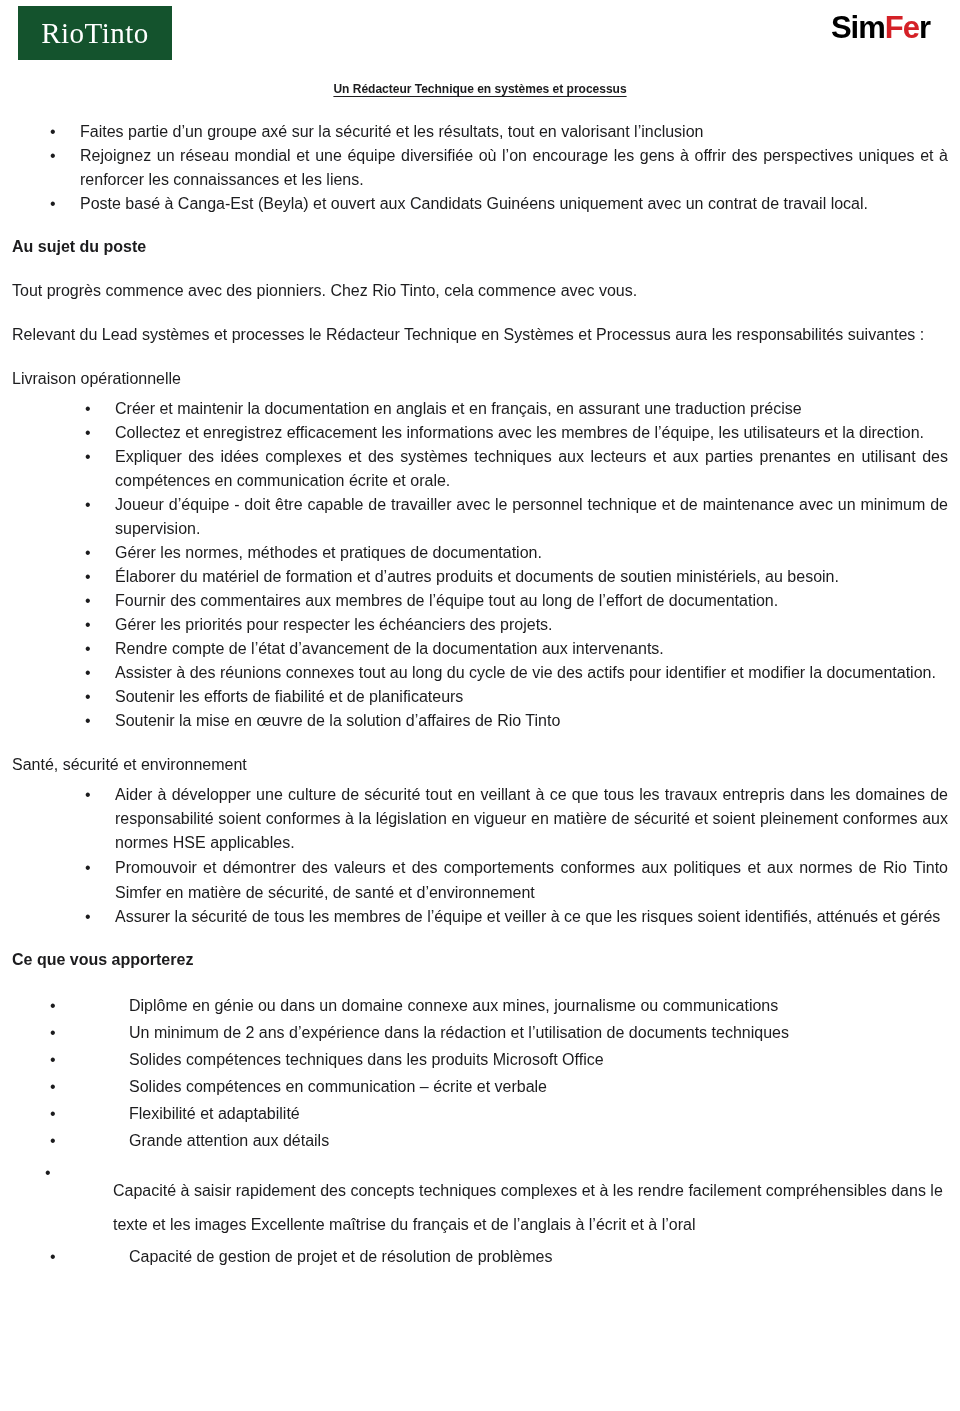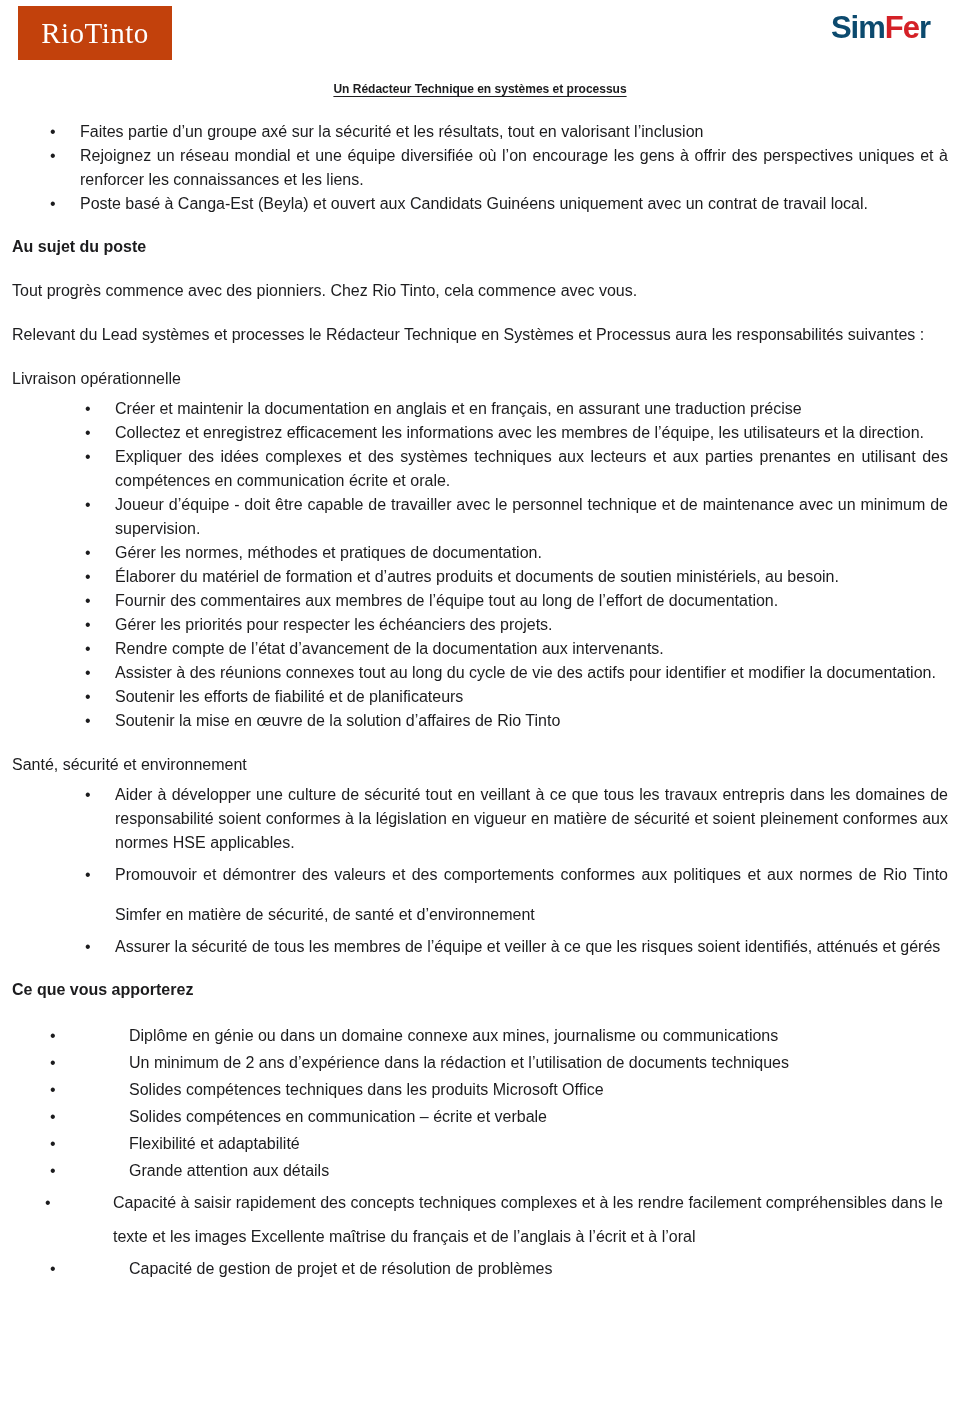--- a/index.html
+++ b/index.html
@@ -7,26 +7,26 @@
   body {
     width:960px; height:1411px; overflow:hidden;
     font-family:"Liberation Sans","DejaVu Sans",sans-serif;
     font-size:16px; color:#1c1c1e;
   }
   .page { padding:0 12px; }
 
   
   .header { display:flex; justify-content:space-between; align-items:flex-start;
             padding:6px 10px 0 6px; height:66px; }
-  .rt-box { width:154px; height:54px; background:#c2410c;
+  .rt-box { width:154px; height:54px; background:#14532d;
             display:flex; align-items:center; justify-content:center; }
   .rt-text { font-family:"Liberation Serif","DejaVu Serif",serif;
              color:#ffffff; font-size:29px; letter-spacing:0.5px; }
   .simfer { font-weight:bold; font-size:31px; letter-spacing:-1px; margin:4px 8px 0 0; }
-  .sf-dark { color:#0c4a6e; }
+  .sf-dark { color:#000000; }
   .sf-red  { color:#D42127; }
 
   
   .title { margin-top:16px; text-align:center; font-size:12px; font-weight:bold; }
   .title span { text-decoration:underline; text-underline-offset:3px; }
 
   
   .hsec { font-weight:bold; margin-top:19px; line-height:24px; }
   .para { margin-top:20px; line-height:24px; }
 
@@ -36,28 +36,28 @@
   .marker { flex:none; }
   .marker::before { content:"•"; }
   .text { flex:1; text-align:justify; }
 
   .intro-list { margin-top:24px; padding-left:38px; }
   .intro-list .marker { width:30px; }
 
   .op-list { margin-top:6px; padding-left:73px; }
   .op-list .marker { width:30px; }
 
-  .hse-list li.lh-lg { line-height:40px; }
+  .hse-list li.lh-lg { line-height:25px; }
 
   .bring-list { margin-top:22px; padding-left:38px; }
   .bring-list .marker { width:32px; }
   .bring-list li { margin-bottom:3px;gap:47px; }
   .bring-list li.loose { margin-left:-5px; line-height:34px; margin-top:2px; }
   .bring-list li.loose .marker { width:21px; }
-  .bring-list li.loose .text { text-align:left; }
+  .bring-list li.loose .text { text-align:left;margin-top:18px; }
 </style>
 </head>
 <body>
 
 <div class="page">
 
   <div class="header">
     <div class="rt-box">
       <span class="rt-text">RioTinto</span>
     </div>

